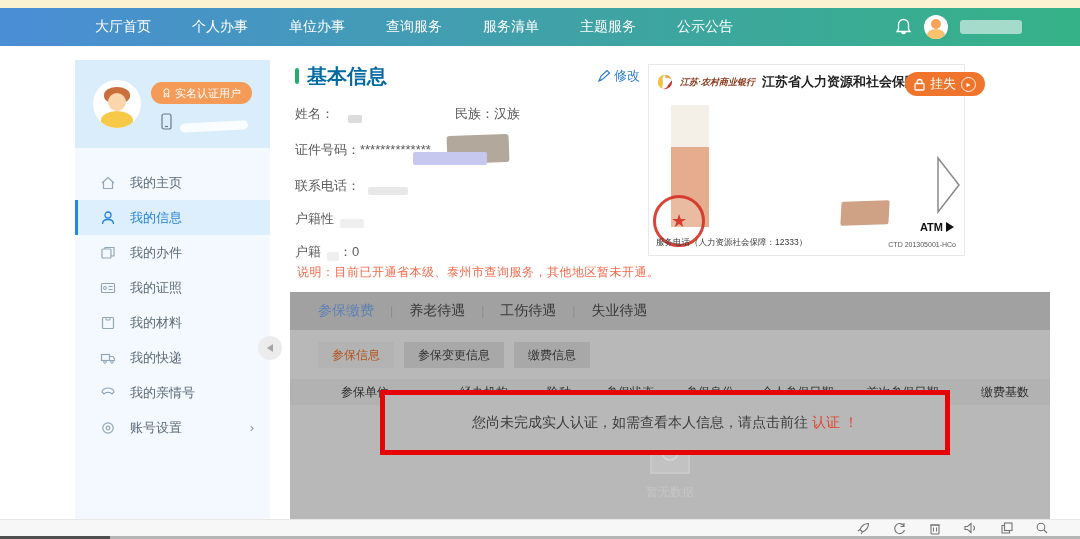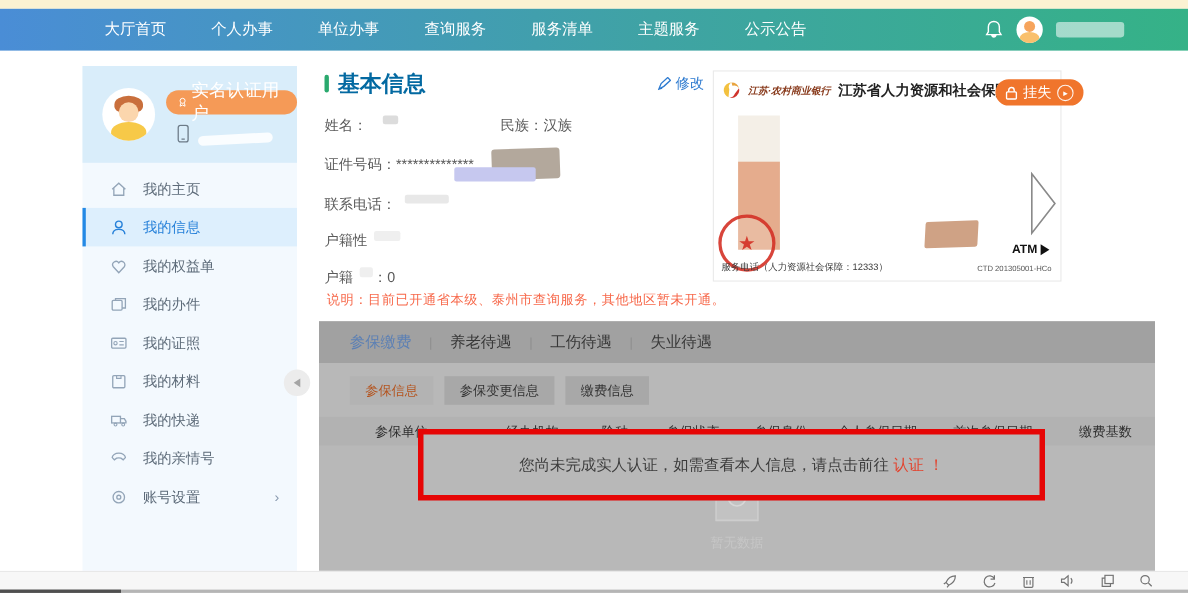--- a/index.html
+++ b/index.html
@@ -22,39 +22,39 @@
   .name-blur { width:62px; height:14px; border-radius:3px; background:rgba(255,255,255,.55); }
 
   
   .sidebar { position:absolute; left:75px; top:60px; width:195px; height:459px; background:#f3f9fe; }
   .sb-head { position:relative; height:88px; background:#d9edfa; }
   .sb-avatar { position:absolute; left:18px; top:20px; width:48px; height:48px; border-radius:50%; background:#fff; overflow:hidden; }
   .sb-avatar .hair { position:absolute; left:11px; top:7px; width:26px; height:16px; border-radius:50% 50% 40% 40%; background:#c96f3c; }
   .sb-avatar .face { position:absolute; left:15px; top:13px; width:18px; height:18px; border-radius:50%; background:#fbd6ad; }
   .sb-avatar .shirt { position:absolute; left:8px; top:31px; width:32px; height:18px; border-radius:50% 50% 0 0; background:#f7c948; }
   .sb-badge { position:absolute; left:76px; top:22px; height:22px; padding:0 11px; border-radius:11px;
-              background:#f59a57; color:#fff; font-size:16px; display:flex; align-items:center; gap:4px; }
+              background:#f59a57; color:#fff; font-size:11px; display:flex; align-items:center; gap:4px; }
   .sb-phone { position:absolute; left:86px; top:52px; display:flex; align-items:center; gap:8px; }
   .phone-blur { width:68px; height:9px; border-radius:5px; background:rgba(255,255,255,.85); transform:rotate(-3deg); margin-top:10px; }
-  .sb-items { padding-top:6px; }
+  .sb-items { padding-top:17px; }
   .sb-item { height:35px; display:flex; align-items:center; gap:14px; padding-left:22px;
              font-size:13px; color:#5d6b79; cursor:pointer; position:relative; border-left:3px solid transparent; }
   .sb-item svg { flex:0 0 auto; }
   .sb-item.active { background:#ddeffd; border-left:3px solid #2489e5; color:#2781d9; }
   .sb-chevron { position:absolute; right:16px; color:#8a9bb0; font-size:13px; }
   .collapse-handle { position:absolute; left:258px; top:336px; width:24px; height:24px; border-radius:50%;
                      background:#ececec; color:#a5a5a5; font-size:9px; display:flex; align-items:center; justify-content:center; cursor:pointer; }
 
   
   .panel-basic { position:absolute; left:295px; top:62px; width:345px; height:198px; background:#fff; }
   .pb-head { display:flex; align-items:center; justify-content:space-between; height:28px; }
   .pb-title { display:flex; align-items:center; gap:8px; font-size:20px; font-weight:bold; color:#0369a1; }
   .pb-bar { width:4px; height:16px; background:#2aa96e; border-radius:2px; }
   .pb-edit { display:flex; align-items:center; gap:4px; color:#2e7bd0; font-size:13px; cursor:pointer; }
-  .pb-row { position:relative; margin-top:15px; font-size:13px; color:#5a5a5a; display:flex; align-items:flex-start; }
+  .pb-row { position:relative; margin-top:15px; font-size:13px; color:#5a5a5a; display:flex; align-items:flex-end; }
   .pb-row .second { position:absolute; left:160px; }
   .blob { display:inline-block; border-radius:2px; }
   .blob-name { width:14px; height:8px; background:#dcdcdc; margin-left:14px; }
   .blob-id-gray { position:absolute; left:152px; top:-6px; width:62px; height:28px; background:#b3a89c; border-radius:3px; transform:rotate(-2deg); }
   .blob-id-lav { position:absolute; left:118px; top:11px; width:74px; height:13px; background:#c6c8ef; border-radius:2px; }
   .blob-phone { width:40px; height:8px; background:#e8e8e8; margin-left:8px; }
   .blob-hukou { width:24px; height:9px; background:#efefef; margin-left:6px; }
 
   
   .notice { position:absolute; left:297px; top:264px; font-size:12px; color:#f7684a; letter-spacing:.5px; }
@@ -169,26 +169,20 @@
       </div>
       <div class="sb-item active">
         <svg width="16" height="16" viewBox="0 0 16 16">
             <circle cx="8" cy="5" r="3" fill="none" stroke="#2781d9" stroke-width="1.3"></circle>
             <path d="M2.5 14 c0-3 2.5-4.5 5.5-4.5 s5.5 1.5 5.5 4.5" fill="none" stroke="#2781d9" stroke-width="1.3"></path>
           </svg>
         <span>我的信息</span>
       </div>
       <div class="sb-item">
         <svg width="16" height="16" viewBox="0 0 16 16">
-            <path d="M8 14 L3 8.5 a3 3 0 0 1 5-3.5 a3 3 0 0 1 5 3.5z" fill="none" stroke="#93a5b8" stroke-width="1.2"></path>
-          </svg>
-        <span>我的权益单</span>
-      </div>
-      <div class="sb-item">
-        <svg width="16" height="16" viewBox="0 0 16 16">
             <rect x="2" y="4" width="9" height="9" rx="1" fill="none" stroke="#93a5b8" stroke-width="1.2"></rect>
             <path d="M5 4 V2.5 H14 V11 H11" fill="none" stroke="#93a5b8" stroke-width="1.2"></path>
           </svg>
         <span>我的办件</span>
       </div>
       <div class="sb-item">
         <svg width="16" height="16" viewBox="0 0 16 16">
             <rect x="1.5" y="3.5" width="13" height="9" rx="1" fill="none" stroke="#93a5b8" stroke-width="1.2"></rect>
             <circle cx="5" cy="8" r="1.5" fill="none" stroke="#93a5b8" stroke-width="1"></circle>
             <line x1="8.5" y1="6.5" x2="12.5" y2="6.5" stroke="#93a5b8" stroke-width="1"></line>

